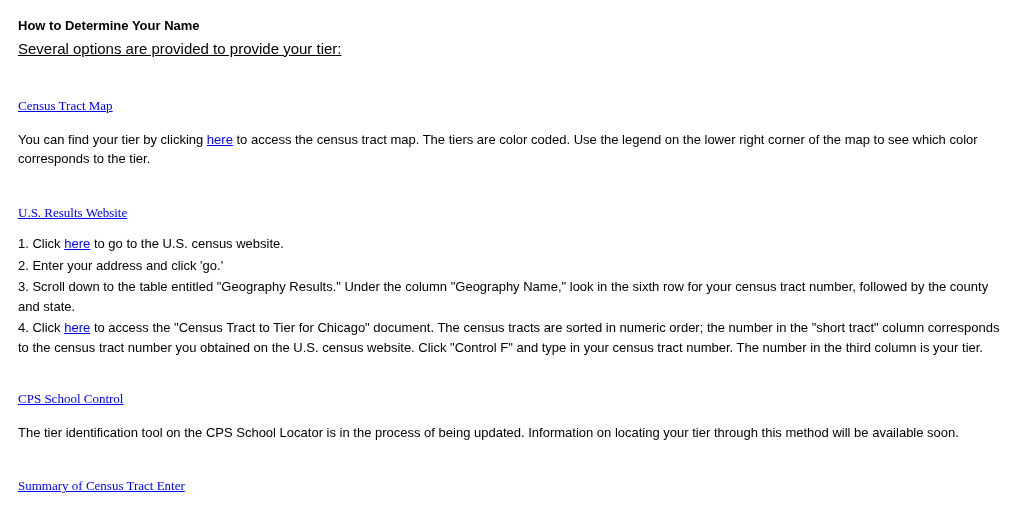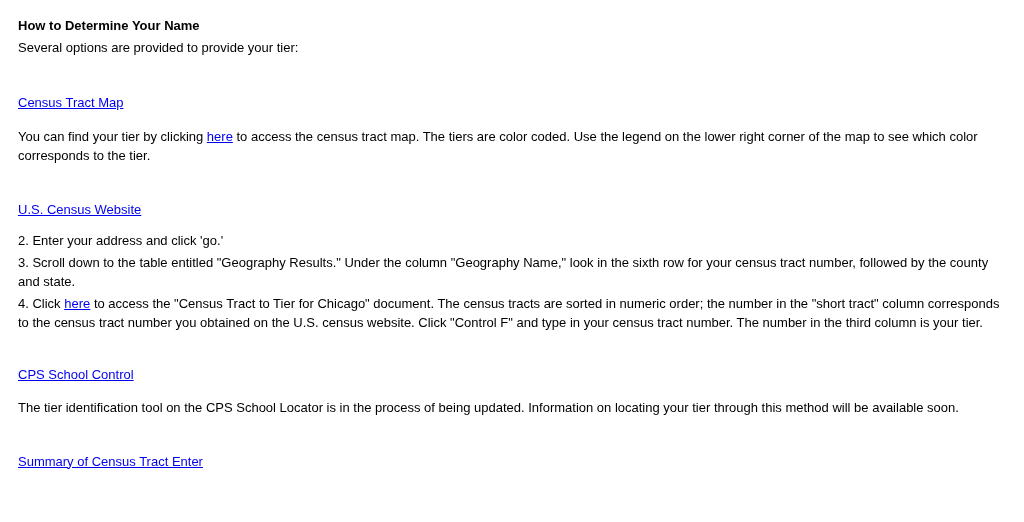--- a/index.html
+++ b/index.html
@@ -17,30 +17,32 @@
       max-width: 1024px;
       line-height: 1.5;
     }
 
     .section-title-bold {
       font-weight: bold;
       font-size: 13px;
     }
 
     .subtitle {
-      font-size: 13px;
+      font-size: 15px;
       margin-top: 2px;
+      text-decoration: underline;
     }
 
     .underline-heading {
       text-decoration: underline;
       font-size: 13px;
       margin-top: 16px;
       margin-bottom: 8px;
       display: inline-block;
+      font-family: Liberation Serif, serif;
     }
 
     .paragraph {
       font-size: 13px;
       margin-top: 6px;
       margin-bottom: 4px;
     }
 
     .steps-list {
       margin-top: 4px;
@@ -79,22 +81,25 @@
   <div class="section">
     <a href="#" class="underline-heading">Census Tract Map</a>
     <p class="paragraph">
       You can find your tier by clicking <a href="#">here</a> to access the census tract map. The tiers are color coded. Use the legend on the lower right corner of the map to see which color corresponds to the tier.
     </p>
   </div>
 
   <div class="spacer"></div>
 
   <div class="section">
-    <a href="#" class="underline-heading">U.S. Census Website</a>
+    <a href="#" class="underline-heading">U.S. Results Website</a>
     <div class="steps-list">
+      <div class="step">
+        1. Click <a href="#">here</a> to go to the U.S. census website.
+      </div>
       <div class="step">
         2. Enter your address and click 'go.'
       </div>
       <div class="step">
         3. Scroll down to the table entitled "Geography Results." Under the column "Geography Name," look in the sixth row for your census tract number, followed by the county and state.
       </div>
       <div class="step">
         4. Click <a href="#">here</a> to access the "Census Tract to Tier for Chicago" document. The census tracts are sorted in numeric order; the number in the "short tract" column corresponds to the census tract number you obtained on the U.S. census website. Click "Control F" and type in your census tract number. The number in the third column is your tier.
       </div>
     </div>

